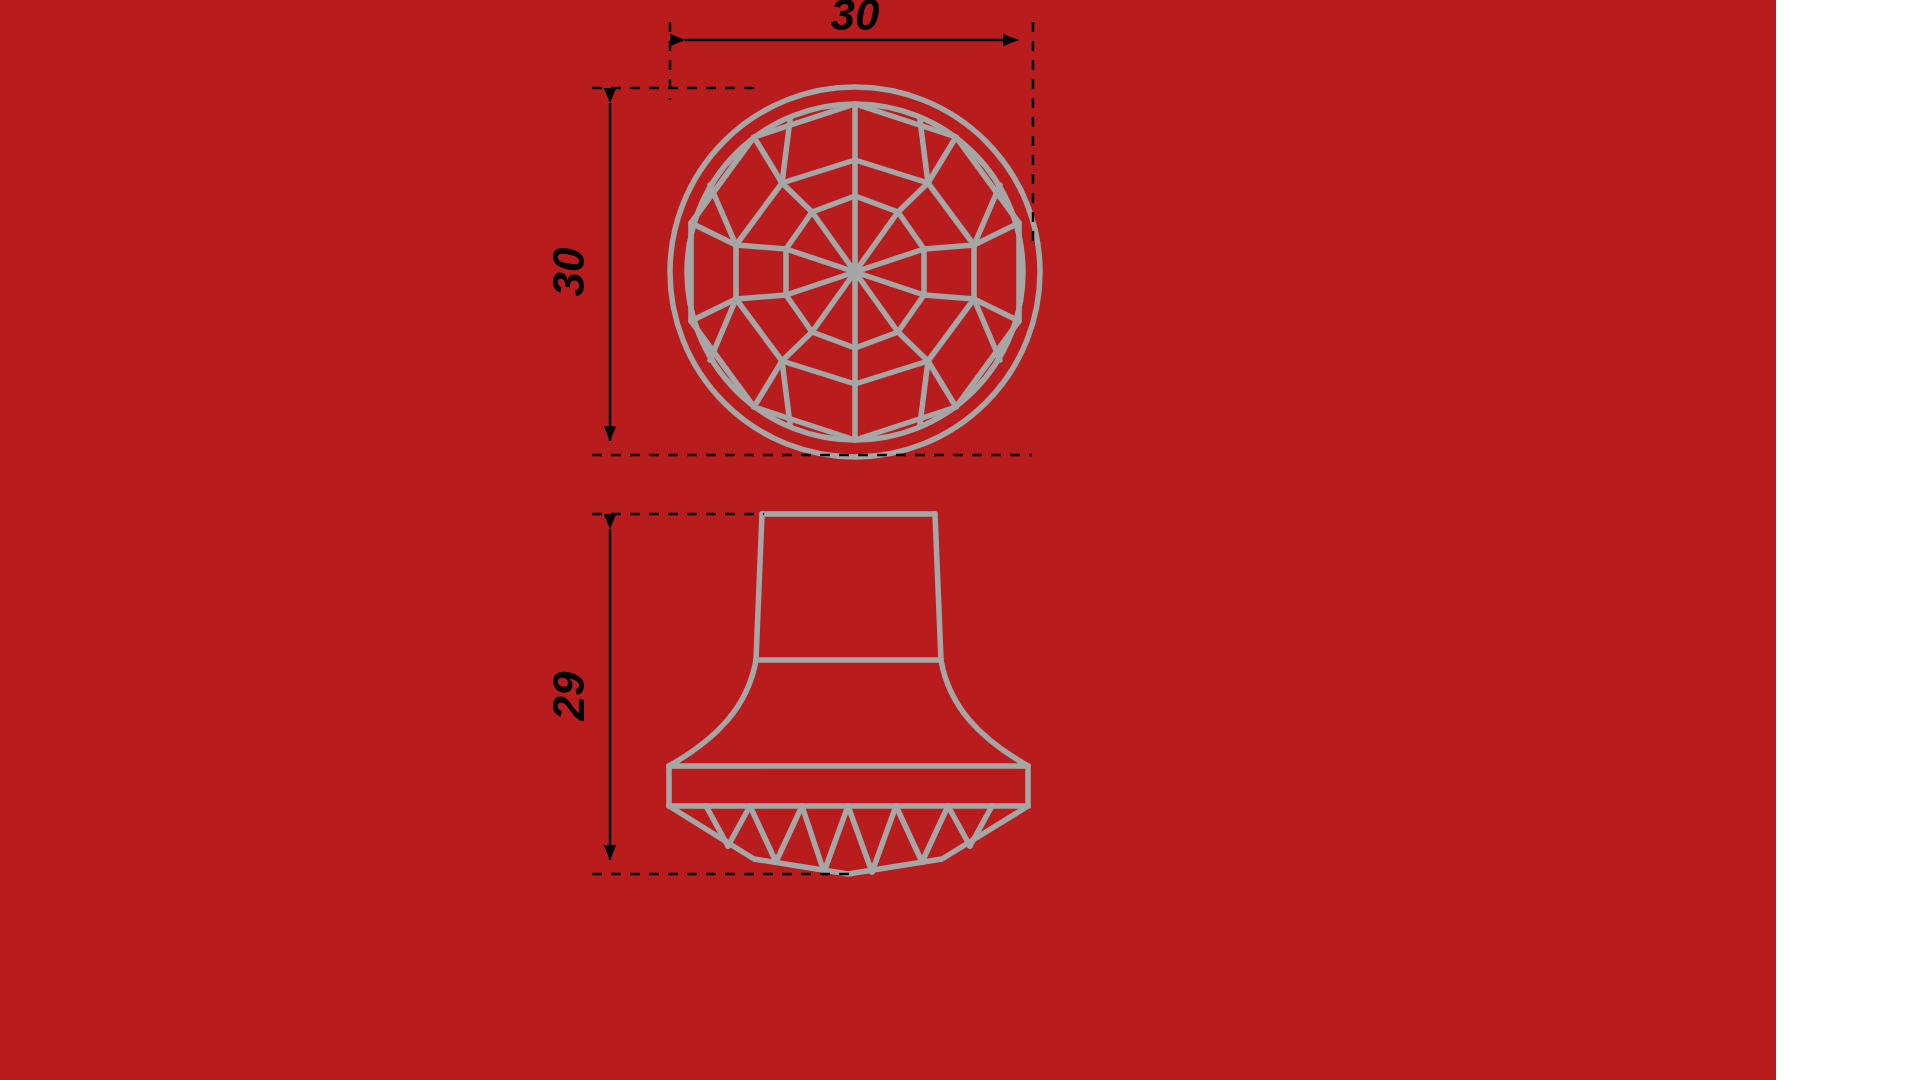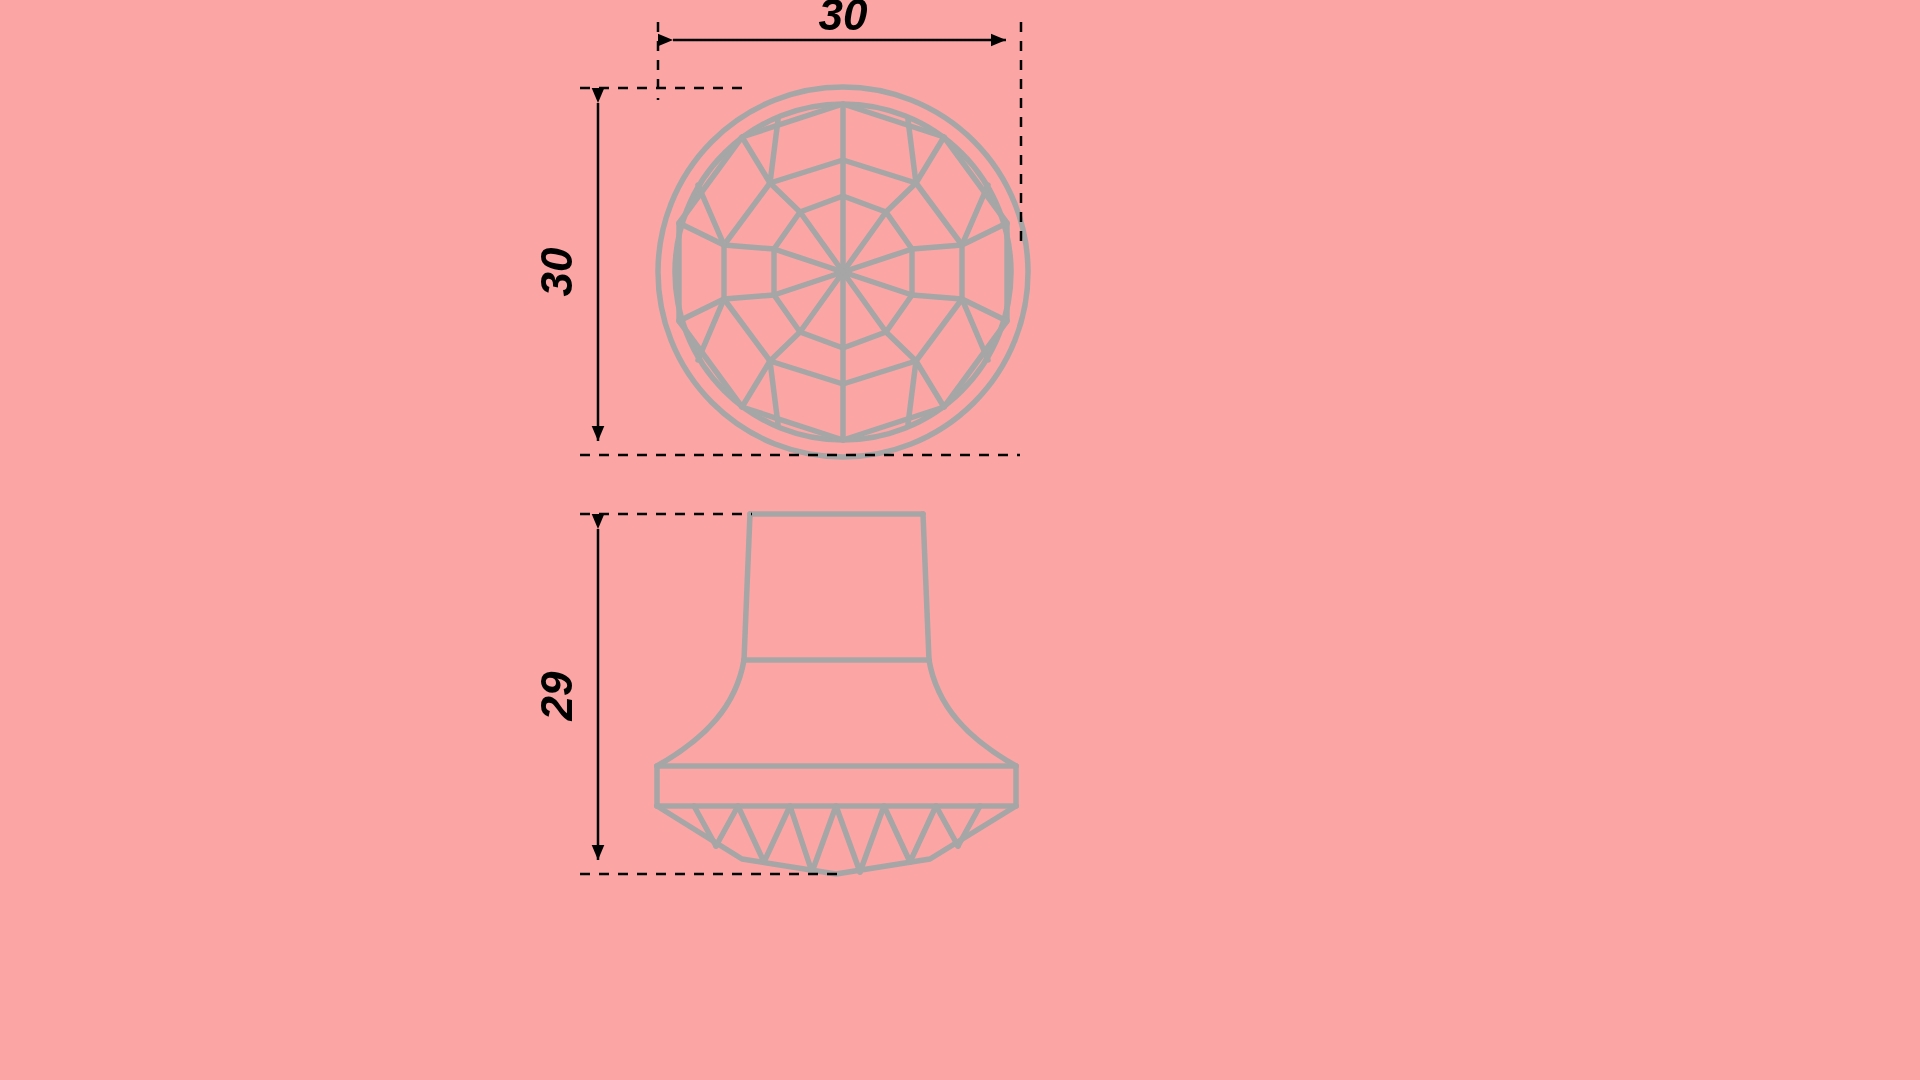--- a/index.html
+++ b/index.html
@@ -8,23 +8,24 @@
     background: #ffffff;
   }
   body {
     width: 1920px;
     height: 1080px;
     font-family: "Liberation Sans", sans-serif;
     overflow: hidden;
   }
   #drawing-root {
     position: relative;
-    width: 1920px;
+    width: 1764px;
     height: 1080px;
-    background: #fca5a5;
+    background: #b91c1c;
+    padding-left: 12px;
   }
   svg#tech-drawing {
     display: block;
     width: 1920px;
     height: 1080px;
   }
   .dim-text {
     font-family: "Liberation Sans", sans-serif;
     font-weight: bold;
     font-style: italic;

